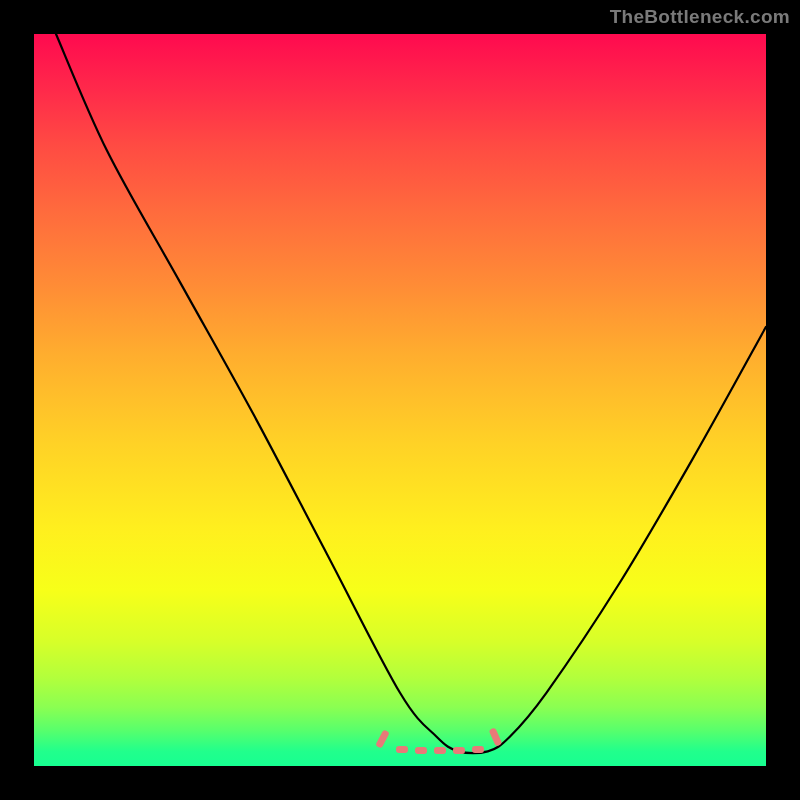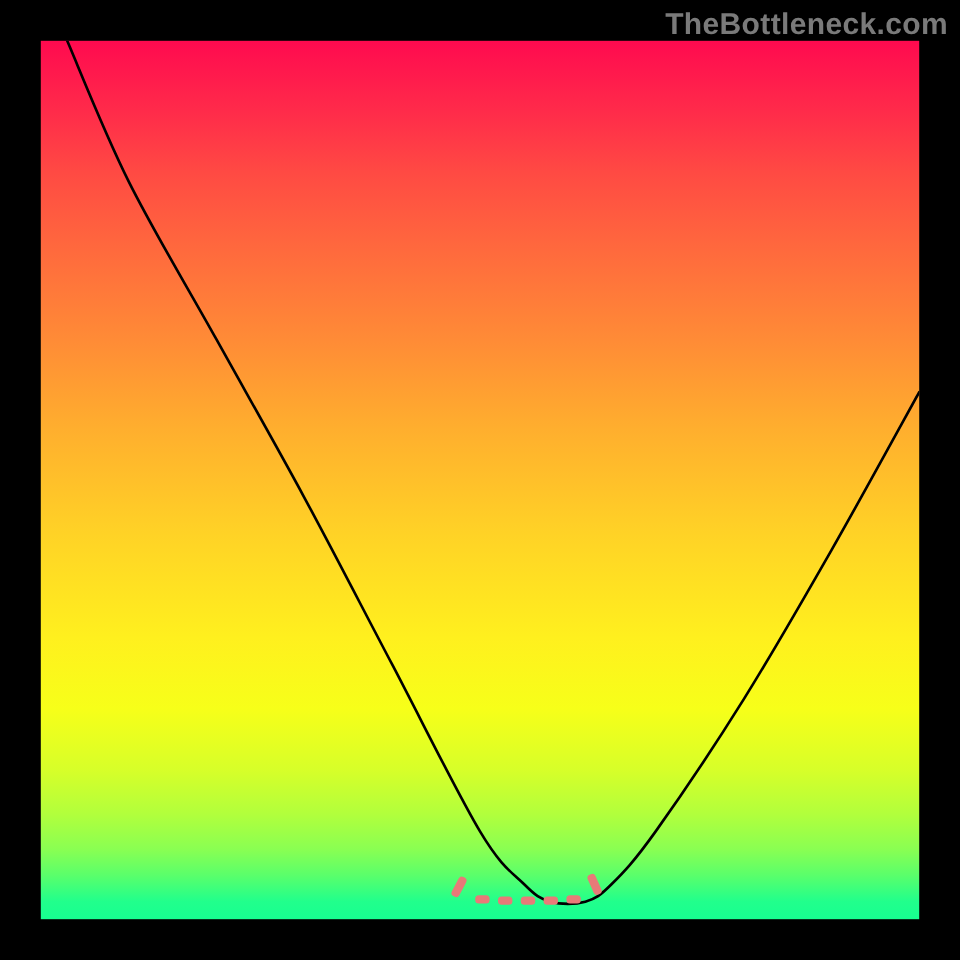--- a/index.html
+++ b/index.html
@@ -39,21 +39,21 @@
       #5aff6b 95%,
       #21ff8c 98%,
       #17ff91 100%
     );
   }
   .watermark {
     position: absolute;
     top: 6px;
     right: 10px;
     font-family: Arial, Helvetica, sans-serif;
-    font-size: 25px;
+    font-size: 19px;
     font-weight: 700;
     color: #7a7a7a;
     letter-spacing: 0.3px;
     user-select: none;
   }
   svg.curve {
     position: absolute;
     left: 0;
     top: 0;
     width: 732px;

